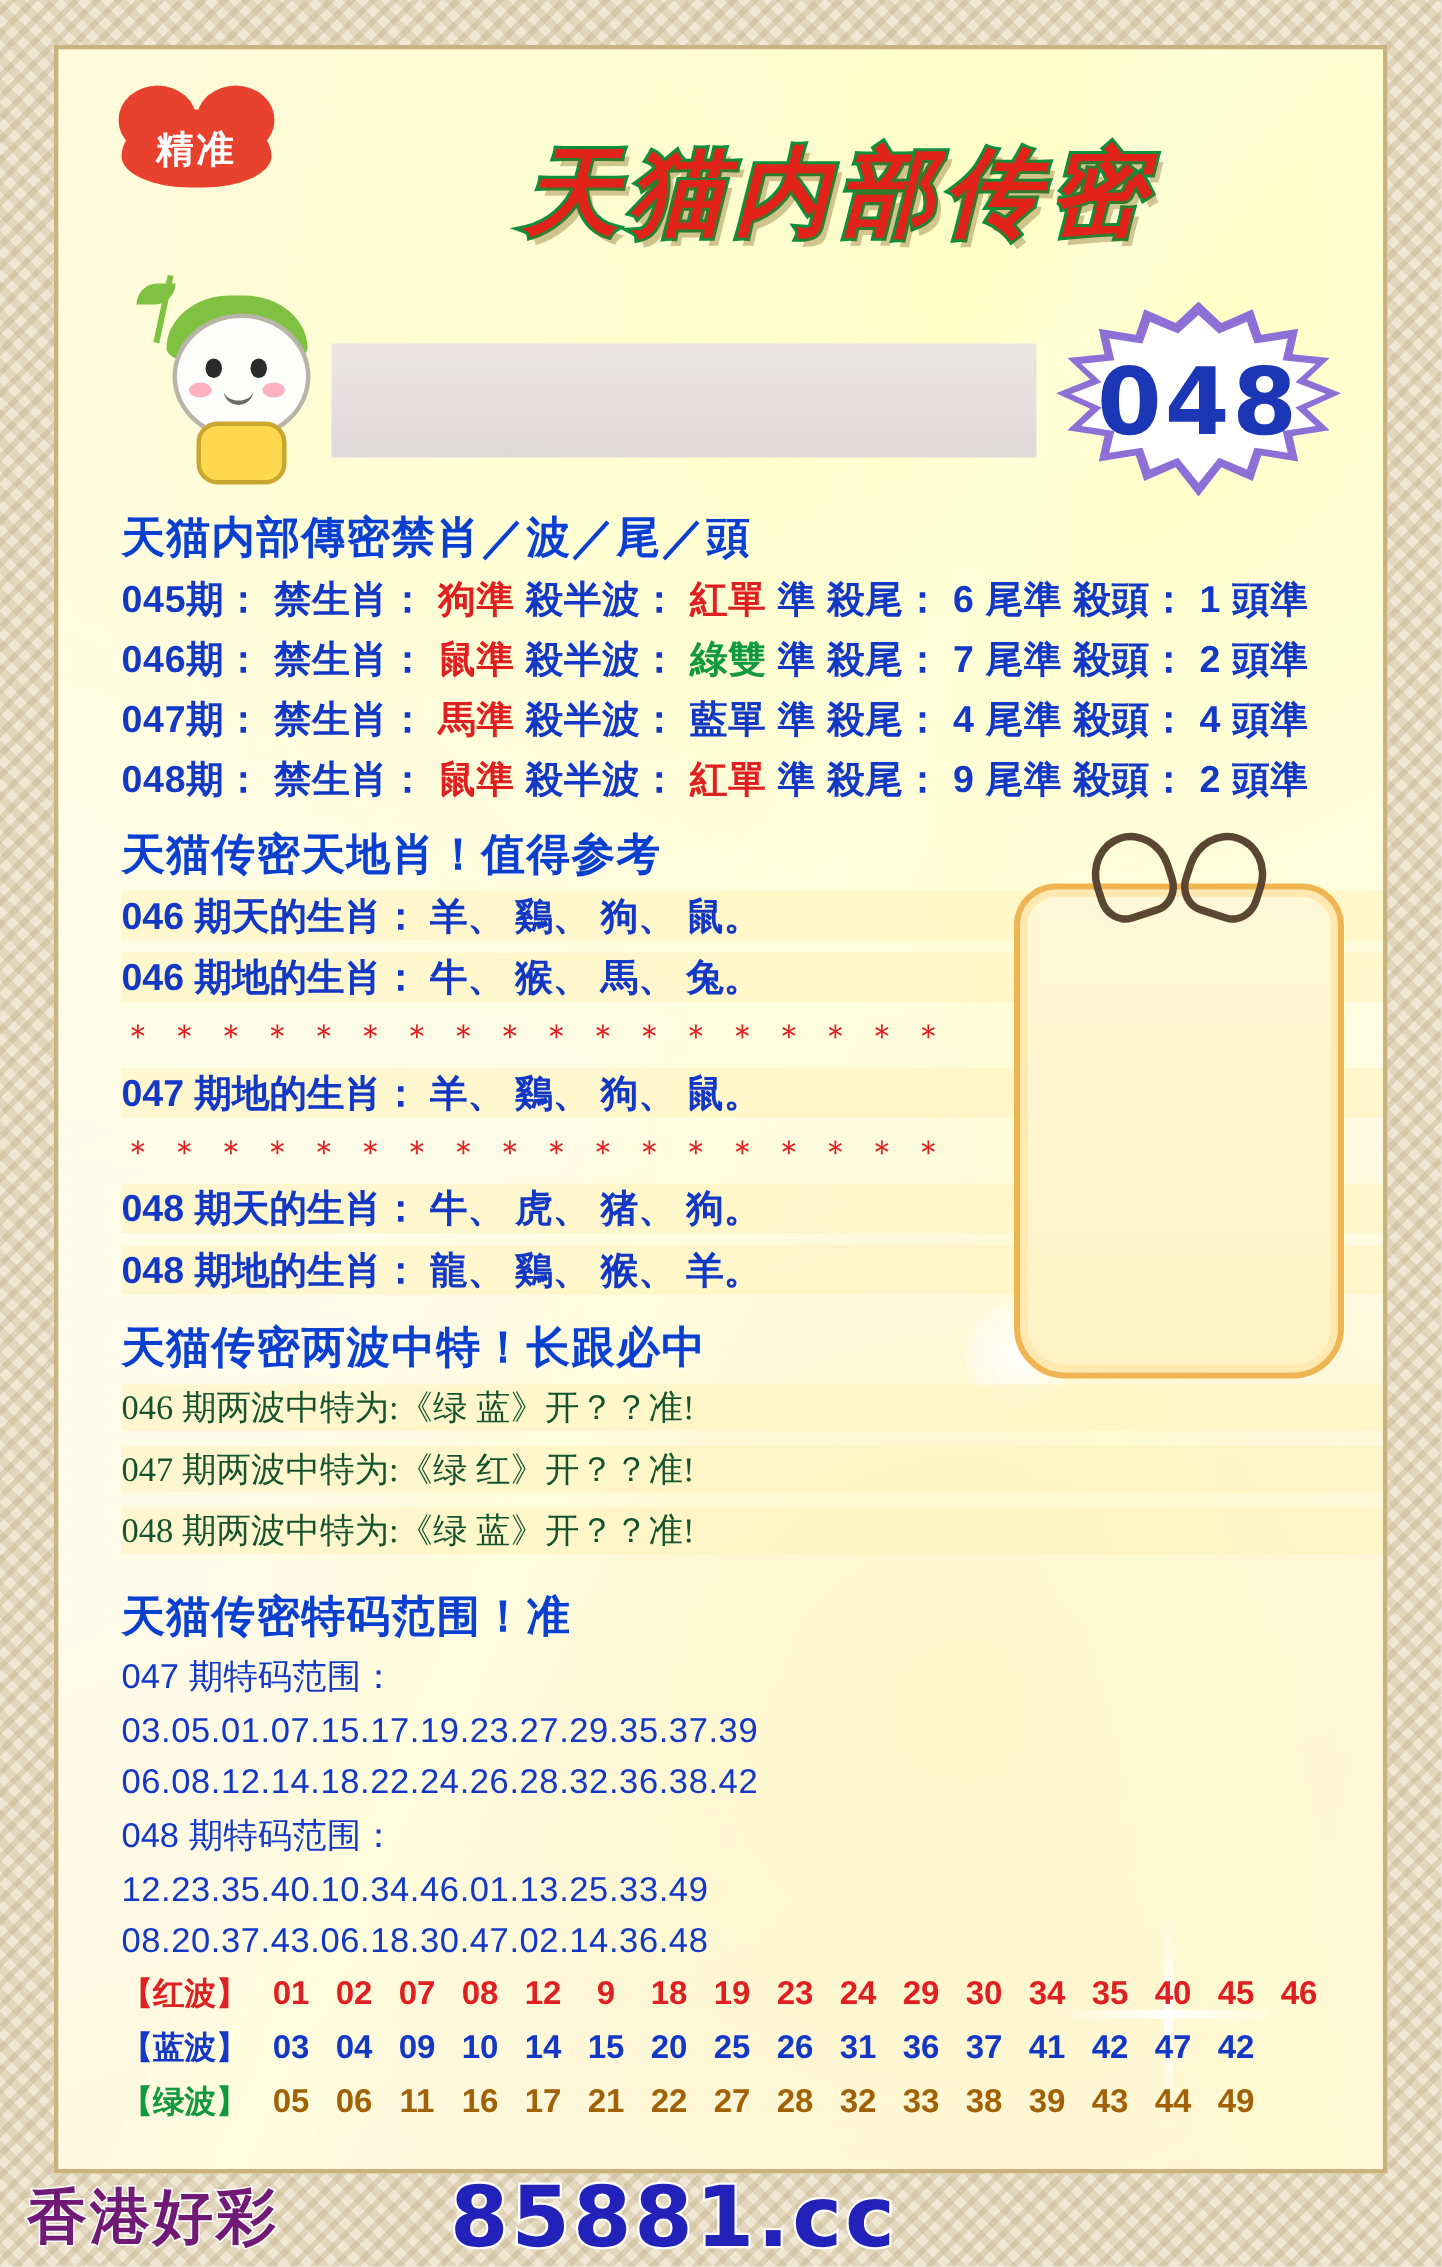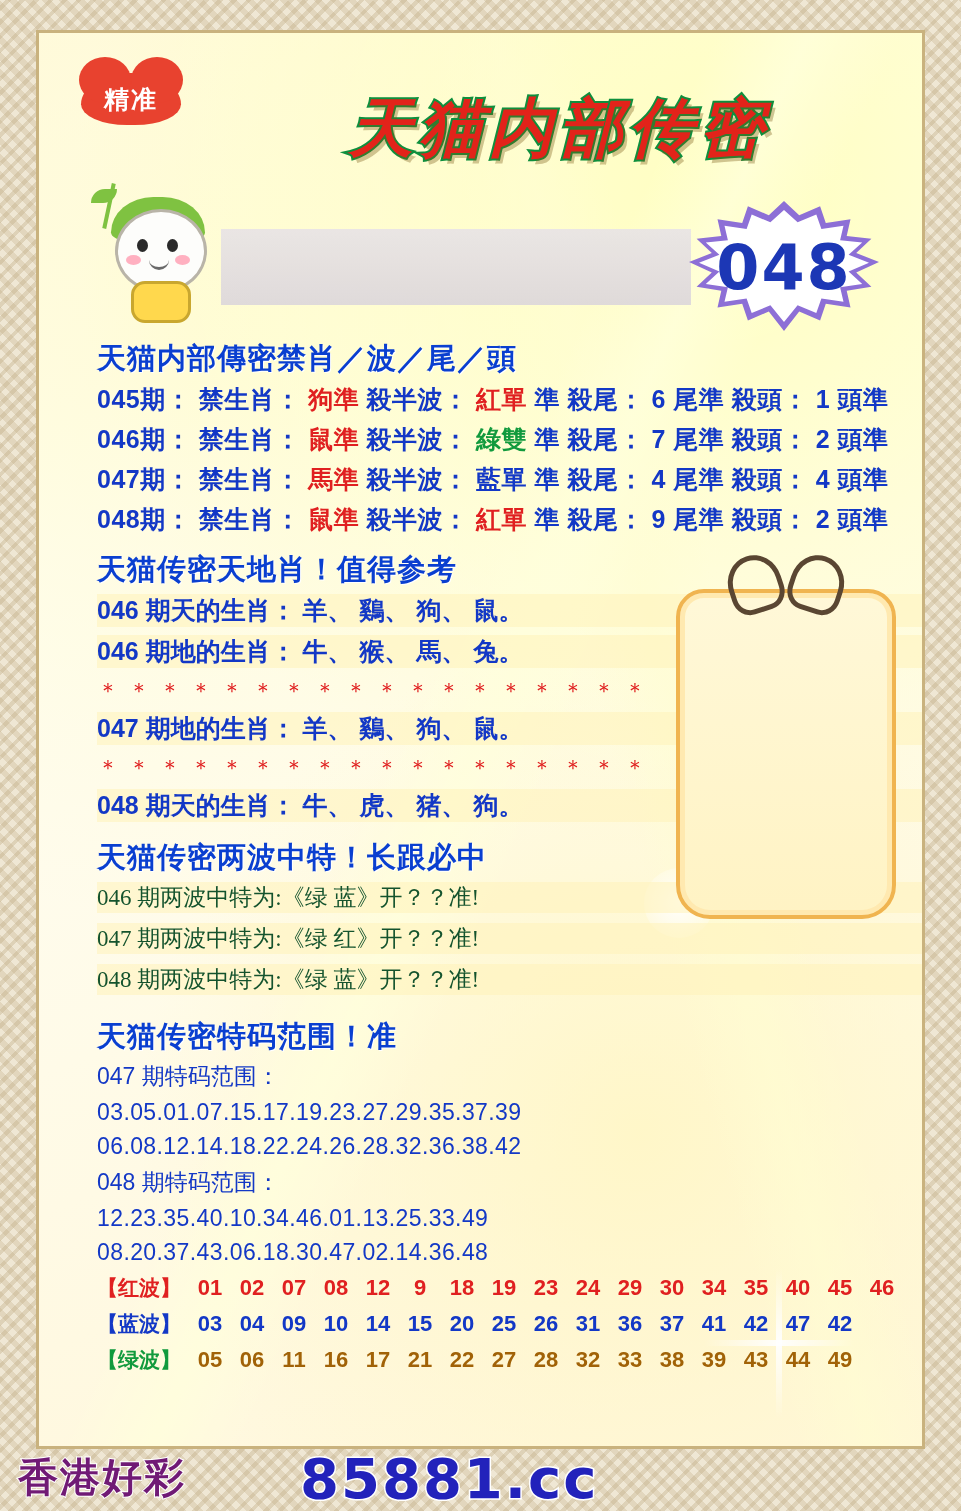--- a/index.html
+++ b/index.html
@@ -44,21 +44,21 @@
     pointer-events:none;
   }
   .sparkle{position:absolute;pointer-events:none;}
   .sparkle i{
     position:absolute;left:50%;top:50%;
     background:radial-gradient(circle,rgba(255,255,255,.95),rgba(255,246,180,0));
     transform:translate(-50%,-50%);
   }
 
   
-  .header{position:absolute;left:0;top:0;right:15px;height:300px;}
+  .header{position:absolute;left:0;top:0;right:0;height:300px;}
   .badge-heart{
     position:absolute;left:42px;top:40px;width:106px;height:58px;
   }
   .badge-heart .h{
     position:absolute;left:0;top:0;width:100px;height:52px;
     background:#e8422f;border-radius:50% 50% 46% 46%/60% 60% 40% 40%;
   }
   .badge-heart .h:before,.badge-heart .h:after{
     content:"";position:absolute;top:-16px;width:52px;height:46px;border-radius:50%;
     background:#e8422f;
@@ -113,21 +113,21 @@
   .mascot .eye{position:absolute;width:11px;height:13px;background:#2a2a2a;border-radius:50%;top:56px;}
   .mascot .eye.l{left:40px}.mascot .eye.r{left:70px}
   .mascot .cheek{position:absolute;width:15px;height:10px;background:#ffb0c0;border-radius:50%;top:72px;}
   .mascot .cheek.l{left:29px}.mascot .cheek.r{left:78px}
   .mascot .mouth{position:absolute;left:52px;top:74px;width:20px;height:10px;border-bottom:3px solid #6a6a6a;border-radius:0 0 14px 14px;}
   .mascot .body{position:absolute;left:34px;top:98px;width:54px;height:36px;background:#ffd84d;border:3px solid #c9a72f;border-radius:14px;}
   .mascot .stem{position:absolute;left:10px;top:0;width:4px;height:46px;background:#7fc241;transform:rotate(12deg);}
   .mascot .leaf{position:absolute;left:-6px;top:6px;width:26px;height:14px;background:#7fc241;border-radius:14px 0 14px 0;}
 
   
-  .content{position:absolute;left:0;top:300px;right:0;bottom:0;margin-left:16px;}
+  .content{position:absolute;left:0;top:300px;right:0;bottom:0;}
   .sec-title{
     font-size:29px;font-weight:bold;color:#0a3fd0;
     margin:6px 0 4px 42px;letter-spacing:1px;
     text-shadow:1px 1px 0 #fff;
   }
   .band{
     background:rgba(255,243,186,.55);
   }
 
   .ban-rows{margin-top:4px;}
@@ -340,20 +340,21 @@
       </div>
     </div>
 
     <div class="sec-title" style="margin-top:14px">天猫传密天地肖！值得参考</div>
     <div class="zodiac-line band">046 期天的生肖：  羊、  鷄、  狗、  鼠。</div>
     <div class="zodiac-line band">046 期地的生肖：  牛、  猴、  馬、  兔。</div>
     <div class="stars">＊＊＊＊＊＊＊＊＊＊＊＊＊＊＊＊＊＊</div>
     <div class="zodiac-line band">047 期地的生肖：  羊、  鷄、  狗、  鼠。</div>
     <div class="stars">＊＊＊＊＊＊＊＊＊＊＊＊＊＊＊＊＊＊</div>
     <div class="zodiac-line band">048 期天的生肖：  牛、  虎、  猪、  狗。</div>
+    <div class="zodiac-line band">048 期地的生肖：  龍、  鷄、  猴、  羊。</div>
 
     <div class="sec-title" style="margin-top:16px">天猫传密两波中特！长跟必中</div>
     <div class="twowave band">046 期两波中特为:《绿 蓝》开？？准!</div>
     <div class="twowave band">047 期两波中特为:《绿 红》开？？准!</div>
     <div class="twowave band">048 期两波中特为:《绿 蓝》开？？准!</div>
 
     <div class="sec-title" style="margin-top:22px">天猫传密特码范围！准</div>
     <div class="range-head">047 期特码范围：</div>
     <div class="range-line">03.05.01.07.15.17.19.23.27.29.35.37.39</div>
     <div class="range-line">06.08.12.14.18.22.24.26.28.32.36.38.42</div>

